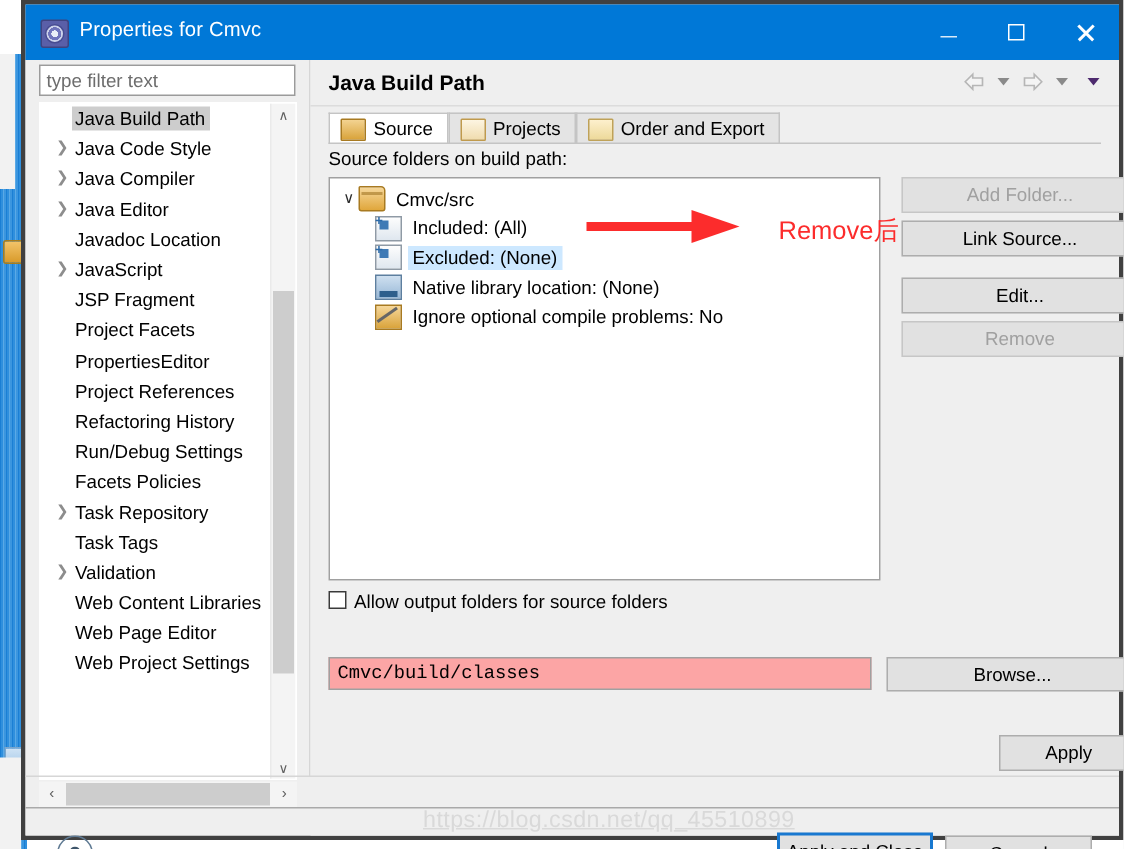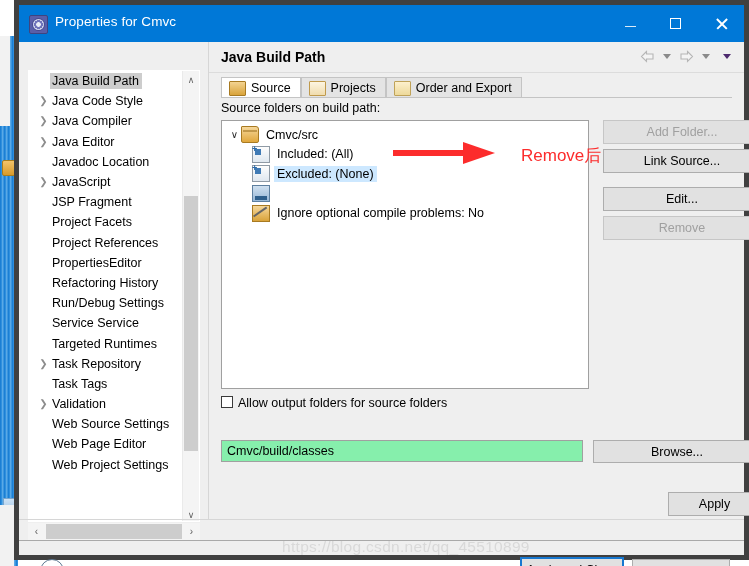--- a/index.html
+++ b/index.html
@@ -14,21 +14,21 @@
   .bg-eclipse-top{position:absolute;left:0;top:0;width:18px;height:36px;background:#ffffff;}
   .bg-eclipse-b1{position:absolute;left:0;top:36px;width:10px;height:90px;background:#f2f2f2;}
   .bg-ico{position:absolute;left:2px;top:160px;width:12px;height:14px;
           background:linear-gradient(#f3c46a,#d89a2a);border:1px solid #a97d1c;border-radius:2px;}
   .bg-ico2{position:absolute;left:3px;top:498px;width:10px;height:14px;
            background:linear-gradient(#cfe3f5,#9fc4e6);border:1px solid #7aa6cd;}
   .bg-eclipse-b2{position:absolute;left:0;top:505px;width:14px;height:61px;background:#f2f2f2;}
 
   
   .dialog{position:absolute;left:14px;top:0;width:735px;height:560px;
-          background:#efefef;border:5px solid #404040;box-sizing:border-box;}
+          background:#efefef;border:3px solid #404040;box-sizing:border-box;}
   .titlebar{position:absolute;left:0;top:0;right:0;height:37px;background:#0078d7;}
   .title-ico{position:absolute;left:10px;top:10px;width:17px;height:17px;
              background:#5a5fa8;border:1px solid #3f4480;border-radius:2px;
              display:flex;align-items:center;justify-content:center;}
   .title-ico .gear{width:11px;height:11px;border-radius:50%;
              background:radial-gradient(circle,#e9eef7 0 28%,#6f74bb 30% 55%,#cdd3ea 57% 100%);
              box-shadow:0 0 0 1px #474c91;}
   .title-text{position:absolute;left:36px;top:9px;color:#fff;font-size:13.5px;letter-spacing:.1px;}
   .wbtn{position:absolute;top:0;height:37px;width:45px;display:flex;align-items:center;justify-content:center;}
   .wbtn.min{right:91px;} .wbtn.max{right:46px;} .wbtn.close{right:0;}
@@ -114,29 +114,29 @@
   .anno-text{position:absolute;font-size:17px;color:#fc2c2c;font-family:"Liberation Sans","DejaVu Sans",sans-serif;white-space:nowrap;}
 
   
   .btn{position:absolute;box-sizing:border-box;background:#e1e1e1;border:1px solid #adadad;
        font-size:12.5px;color:#000;display:flex;align-items:center;justify-content:center;
        font-family:"Liberation Sans","DejaVu Sans",sans-serif;}
   .btn.disabled{color:#a0a0a0;background:#e1e1e1;border-color:#c6c6c6;}
 
   .chkrow{position:absolute;left:0;top:298px;display:flex;align-items:flex-start;gap:5px;font-size:12.5px;}
   .chk{width:12px;height:12px;border:1px solid #3a3a3a;background:#fff;box-sizing:border-box;}
-  .textfield{position:absolute;box-sizing:border-box;background:#86efac;border:1px solid #a0a0a0;
-             font-size:12.5px;padding:3px 5px;color:#000;}
+  .textfield{position:absolute;box-sizing:border-box;background:#fca5a5;border:1px solid #a0a0a0;
+             font-size:12.5px;padding:3px 5px;color:#000;font-family:Liberation Mono, monospace;}
 
   .sep-line{position:absolute;left:0;right:0;height:1px;background:#a9a9a9;}
   .helpbtn{position:absolute;left:21px;top:517px;width:22px;height:22px;border-radius:50%;
            border:1.3px solid #5f7a93;color:#3f566b;display:flex;align-items:center;justify-content:center;
            font-size:13.5px;font-weight:bold;}
   .defbtn{border:2px solid #1878d0;}
-  .watermark{position:absolute;left:282px;top:538px;font-size:15.5px;color:#d9d9d9;white-space:nowrap;letter-spacing:.3px;}
+  .watermark{position:absolute;left:282px;top:538px;font-size:15.5px;color:#d9d9d9;white-space:nowrap;letter-spacing:.3px;text-decoration:underline;}
 </style>
 </head>
 <body>
 
 <div class="root">
 
   <div class="bg-eclipse"></div>
   <div class="bg-eclipse-top"></div>
   <div class="bg-eclipse-b1"></div>
   <div class="bg-ico"></div>
@@ -156,20 +156,21 @@
       <div class="wbtn max">
           <div class="g-max"></div>
         </div>
       <div class="wbtn close">
           <div class="g-close"></div>
         </div>
     </div>
 
     <div class="dbody">
 
+      <div class="filter">type filter text</div>
 
       <div class="treebox">
         <div class="tree" id="tree-list">
             <div class="tnode sel">
               <span class="arrow"></span>
               <span class="lbl">Java Build Path</span>
             </div>
             <div class="tnode">
               <span class="arrow">❯</span>
               <span class="lbl">Java Code Style</span>
@@ -193,57 +194,53 @@
             <div class="tnode">
               <span class="arrow"></span>
               <span class="lbl">JSP Fragment</span>
             </div>
             <div class="tnode">
               <span class="arrow"></span>
               <span class="lbl">Project Facets</span>
             </div>
             <div class="tnode">
               <span class="arrow"></span>
+              <span class="lbl">PropertiesEditor</span>
+            </div>
+            <div class="tnode">
+              <span class="arrow"></span>
               <span class="lbl">Project References</span>
             </div>
             <div class="tnode">
               <span class="arrow"></span>
-              <span class="lbl">PropertiesEditor</span>
-            </div>
-            <div class="tnode">
-              <span class="arrow"></span>
               <span class="lbl">Refactoring History</span>
             </div>
             <div class="tnode">
               <span class="arrow"></span>
               <span class="lbl">Run/Debug Settings</span>
             </div>
             <div class="tnode">
               <span class="arrow"></span>
-              <span class="lbl">Service Service</span>
-            </div>
-            <div class="tnode">
-              <span class="arrow"></span>
-              <span class="lbl">Targeted Runtimes</span>
+              <span class="lbl">Facets Policies</span>
             </div>
             <div class="tnode">
               <span class="arrow">❯</span>
               <span class="lbl">Task Repository</span>
             </div>
             <div class="tnode">
               <span class="arrow"></span>
               <span class="lbl">Task Tags</span>
             </div>
             <div class="tnode">
               <span class="arrow">❯</span>
               <span class="lbl">Validation</span>
             </div>
             <div class="tnode">
               <span class="arrow"></span>
-              <span class="lbl">Web Source Settings</span>
+              <span class="lbl">Web Content Libraries</span>
             </div>
             <div class="tnode">
               <span class="arrow"></span>
               <span class="lbl">Web Page Editor</span>
             </div>
             <div class="tnode">
               <span class="arrow"></span>
               <span class="lbl">Web Project Settings</span>
             </div>
           </div>
@@ -307,20 +304,21 @@
                 <div class="lrow indent1">
                   <span class="ic ic-pkg"></span>
                   <span class="txt">Included: (All)</span>
                 </div>
                 <div class="lrow indent1 sel">
                   <span class="ic ic-pkg"></span>
                   <span class="txt">Excluded: (None)</span>
                 </div>
                 <div class="lrow indent1">
                   <span class="ic ic-lib"></span>
+                  <span class="txt">Native library location: (None)</span>
                 </div>
                 <div class="lrow indent1">
                   <span class="ic ic-ign"></span>
                   <span class="txt">Ignore optional compile problems: No</span>
                 </div>
               </div>
           </div>
 
           <svg class="anno-arrow" style="left:170px;top:42px;" width="122" height="26">
             <path d="M2 13 L78 13" stroke="#fc2c2c" stroke-width="6" stroke-linecap="butt"></path>

